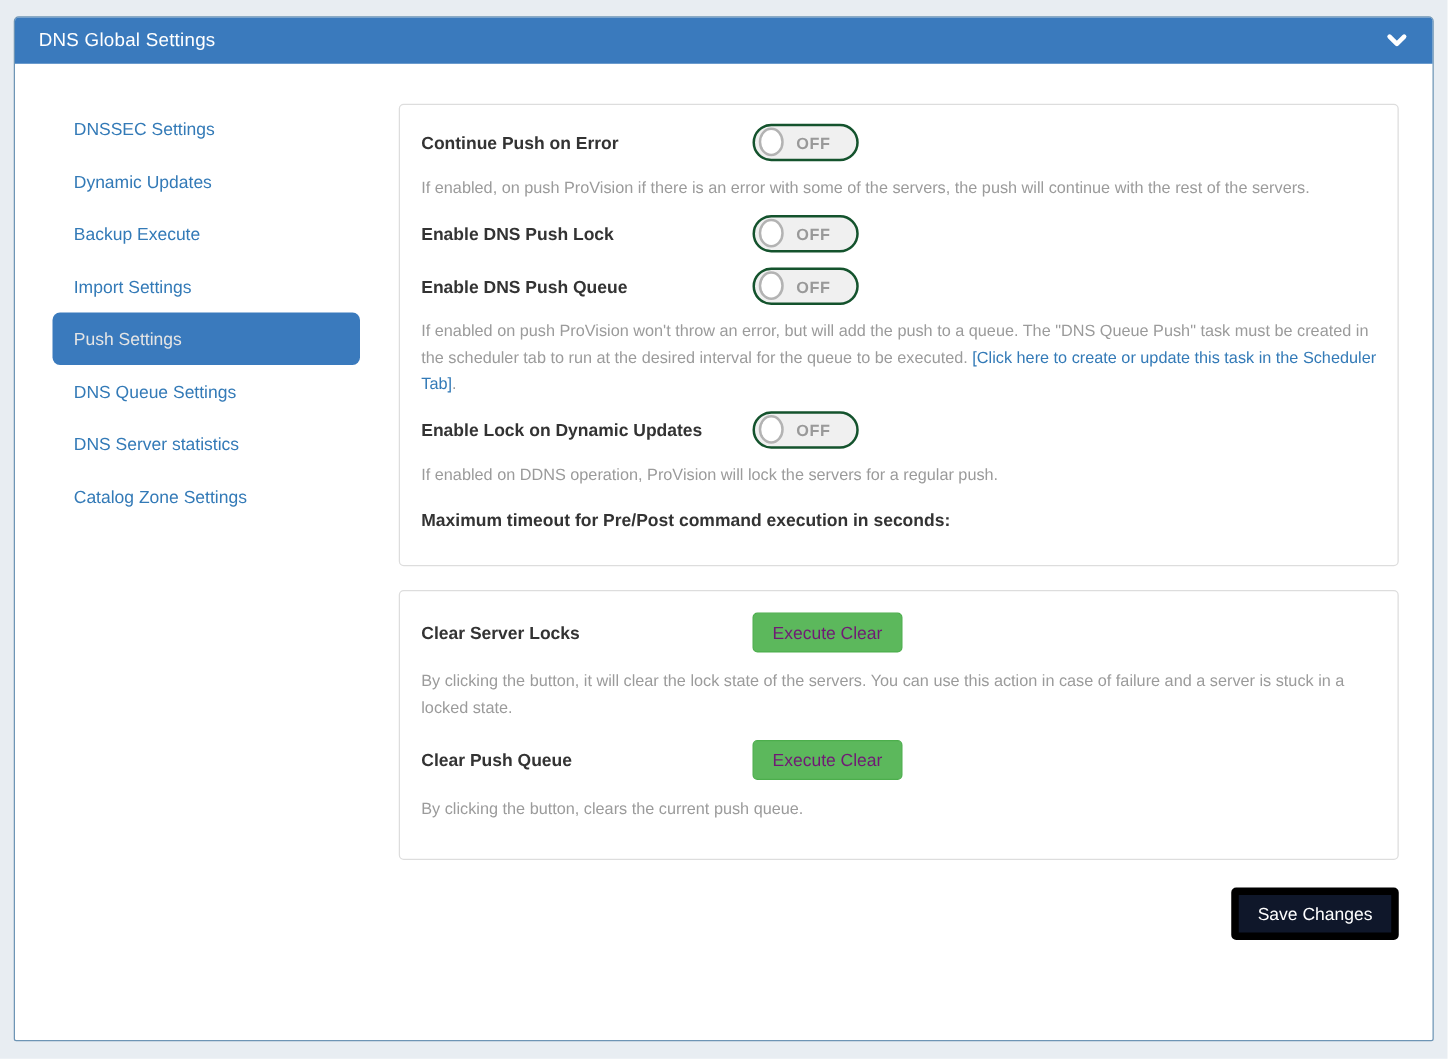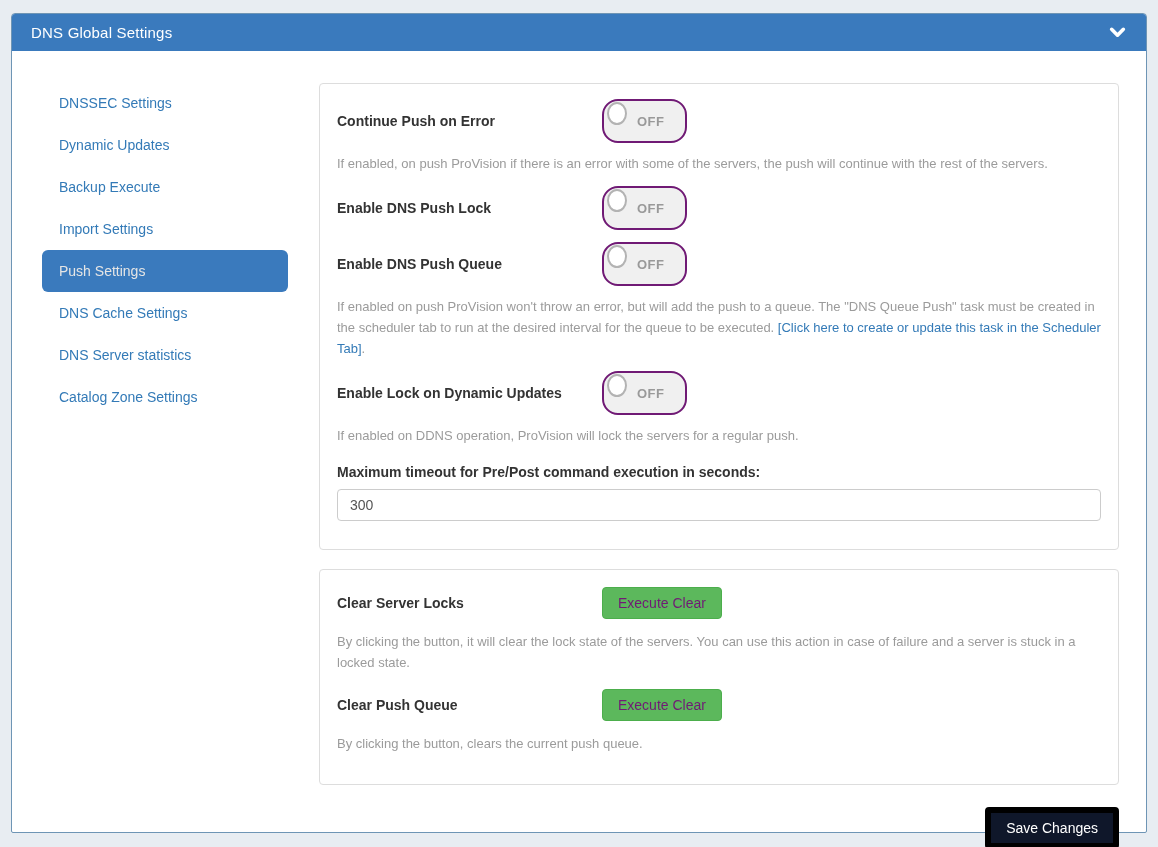--- a/index.html
+++ b/index.html
@@ -74,23 +74,23 @@
     margin-top:10px;
     font-size:13px;
     line-height:21px;
     color:#9b9b9b;
   }
   .desc a { color:#337ab7; text-decoration:none; cursor:pointer; }
 
   
   .toggle {
     position:relative;
-    width:85px; height:44px;
+    width:85px; height:30px;
     background:#f0f0f0;
-    border:2px solid #701a75;
+    border:2px solid #14532d;
     border-radius:16px;
     cursor:pointer;
     display:flex; align-items:center;
     flex:none;
   }
   .toggle .knob {
     position:absolute; left:3px; top:1px;
     width:20px; height:23px;
     background:#fff;
     border:2px solid #b3b3b3;
@@ -171,21 +171,21 @@
     <div class="side-item">
         <span>Backup Execute</span>
       </div>
     <div class="side-item">
         <span>Import Settings</span>
       </div>
     <div class="side-item active">
         <span>Push Settings</span>
       </div>
     <div class="side-item">
-        <span>DNS Cache Settings</span>
+        <span>DNS Queue Settings</span>
       </div>
     <div class="side-item">
         <span>DNS Server statistics</span>
       </div>
     <div class="side-item">
         <span>Catalog Zone Settings</span>
       </div>
   </div>
 
   <div class="main">
@@ -221,21 +221,20 @@
       <div class="setting-row">
         <span class="setting-label">Enable Lock on Dynamic Updates</span>
         <span class="toggle">
           <span class="knob"></span>
           <span class="state">OFF</span>
         </span>
       </div>
       <div class="desc">If enabled on DDNS operation, ProVision will lock the servers for a regular push.</div>
 
       <div class="field-label">Maximum timeout for Pre/Post command execution in seconds:</div>
-      <input class="text-input" type="text" value="300" style="">
 
     </div>
 
     <div class="card clear-card">
 
       <div class="setting-row action-row">
         <span class="setting-label">Clear Server Locks</span>
         <button class="btn btn-success">Execute Clear</button>
       </div>
       <div class="desc">By clicking the button, it will clear the lock state of the servers. You can use this action in case of failure and a server is stuck in a locked state.</div>

